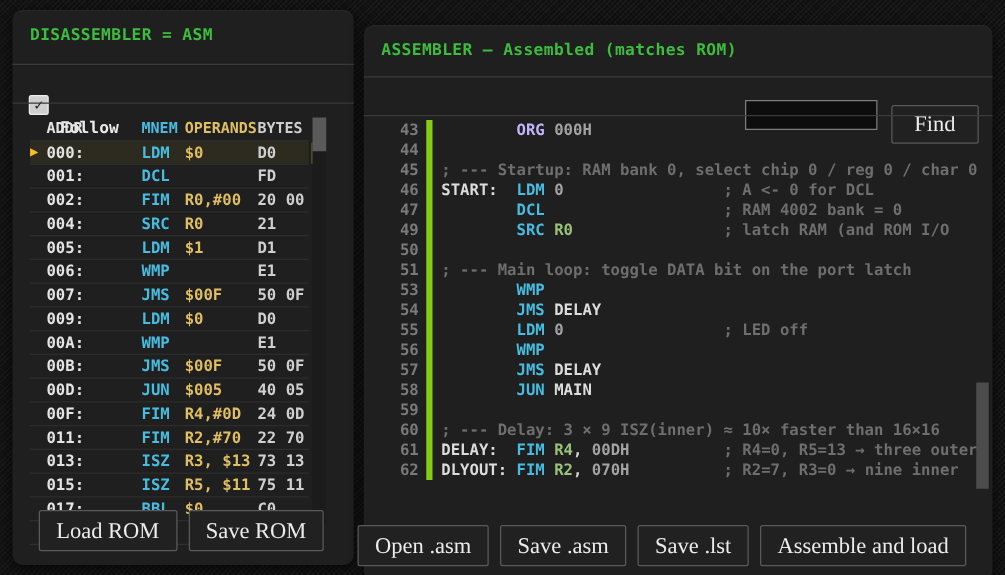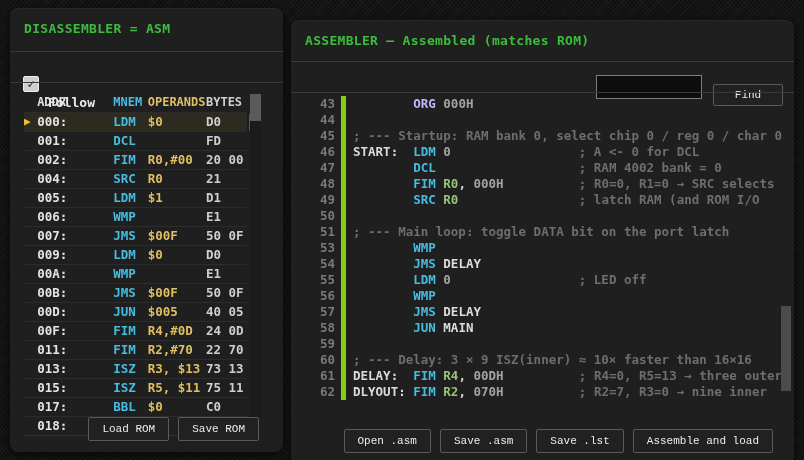--- a/index.html
+++ b/index.html
@@ -53,21 +53,21 @@
   .c-bytes{width:50px;color:#cfcfcf;}
 
   .vscroll{position:absolute;left:240px;top:86px;width:11px;height:326px;background:#1b1b1b;}
   .vscroll .thumb{position:absolute;left:0;top:0;width:11px;height:27px;background:#5a5a5a;}
 
   .btn-row{position:absolute;bottom:11px;display:flex;gap:9px;}
   .btn-row.left-btns{right:24px;}
   .btn-row.right-btns{right:21px;}
   button{
     background:#212121;border:1px solid #5a5a5a;border-radius:2px;color:#ececec;
-    font-family:Liberation Mono, monospace;font-size:11px;
+    font-family:Liberation Serif, serif;font-size:18px;
     padding:5px 13px;white-space:nowrap;cursor:default;margin-top:16px;
   }
 
   
   .find-row{position:absolute;top:48px;right:11px;display:flex;gap:11px;align-items:center;}
   .find-input{
     width:94px;height:20px;background:#0d0d0d;border:1px solid #7d7d7d;color:#eaeaea;
     font-family:"DejaVu Sans Mono","Liberation Mono",monospace;font-size:12px;padding:1px 5px;
   }
   .find-btn{width:70px;padding:4px 0;text-align:center;}
@@ -271,24 +271,20 @@
           </div>
           <div class="cline">
             <span class="lineno">46</span>
             <span class="ltext"><span class="tk-label">START:</span><span class="tk-plain">  </span><span class="tk-mnem">LDM</span><span class="tk-plain"> </span><span class="tk-num">0</span><span class="tk-plain">                 </span><span class="tk-comment">; A &lt;- 0 for DCL</span></span>
           </div>
           <div class="cline">
             <span class="lineno">47</span>
             <span class="ltext"><span class="tk-plain">        </span><span class="tk-mnem">DCL</span><span class="tk-plain">                   </span><span class="tk-comment">; RAM 4002 bank = 0</span></span>
           </div>
           <div class="cline">
-            <span class="lineno">48</span>
-            <span class="ltext"><span class="tk-plain">        </span><span class="tk-mnem">FIM</span><span class="tk-plain"> </span><span class="tk-reg">R0</span><span class="tk-plain">, </span><span class="tk-num">000H</span><span class="tk-plain">          </span><span class="tk-comment">; R0=0, R1=0 → SRC selects</span></span>
-          </div>
-          <div class="cline">
             <span class="lineno">49</span>
             <span class="ltext"><span class="tk-plain">        </span><span class="tk-mnem">SRC</span><span class="tk-plain"> </span><span class="tk-reg">R0</span><span class="tk-plain">                </span><span class="tk-comment">; latch RAM (and ROM I/O</span></span>
           </div>
           <div class="cline">
             <span class="lineno">50</span>
             <span class="ltext"></span>
           </div>
           <div class="cline">
             <span class="lineno">51</span>
             <span class="ltext"><span class="tk-comment">; --- Main loop: toggle DATA bit on the port latch</span></span>

